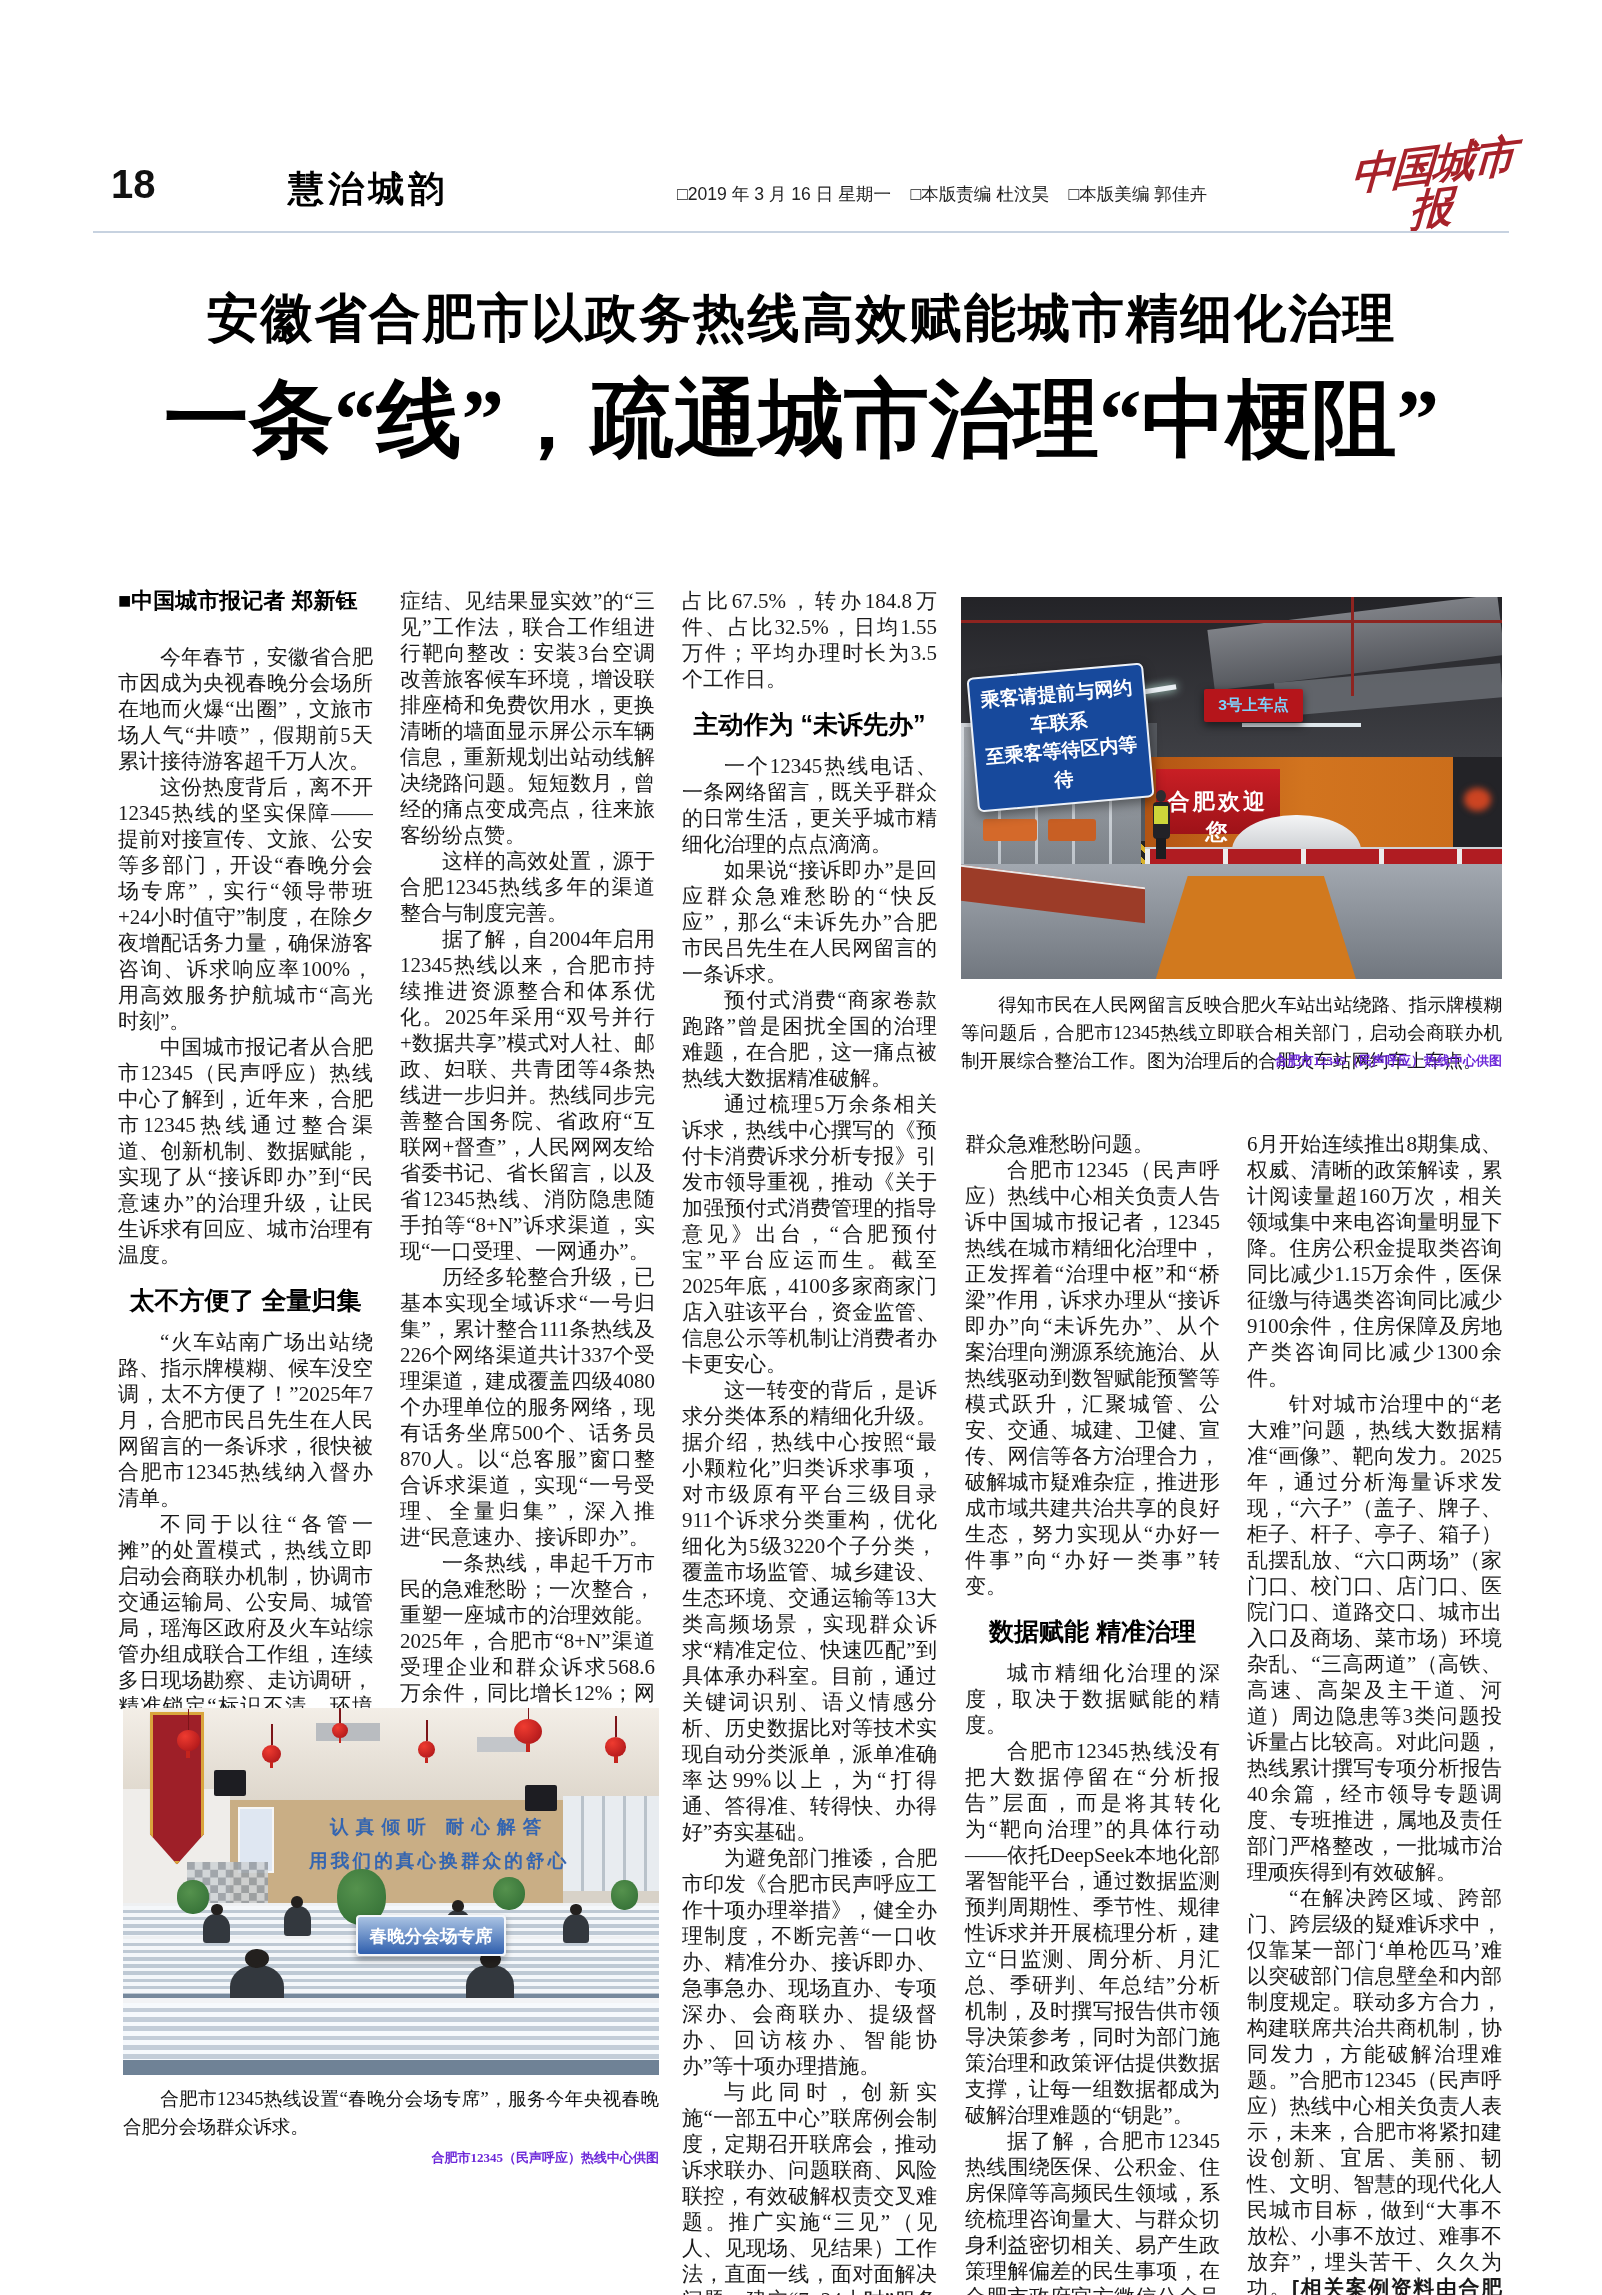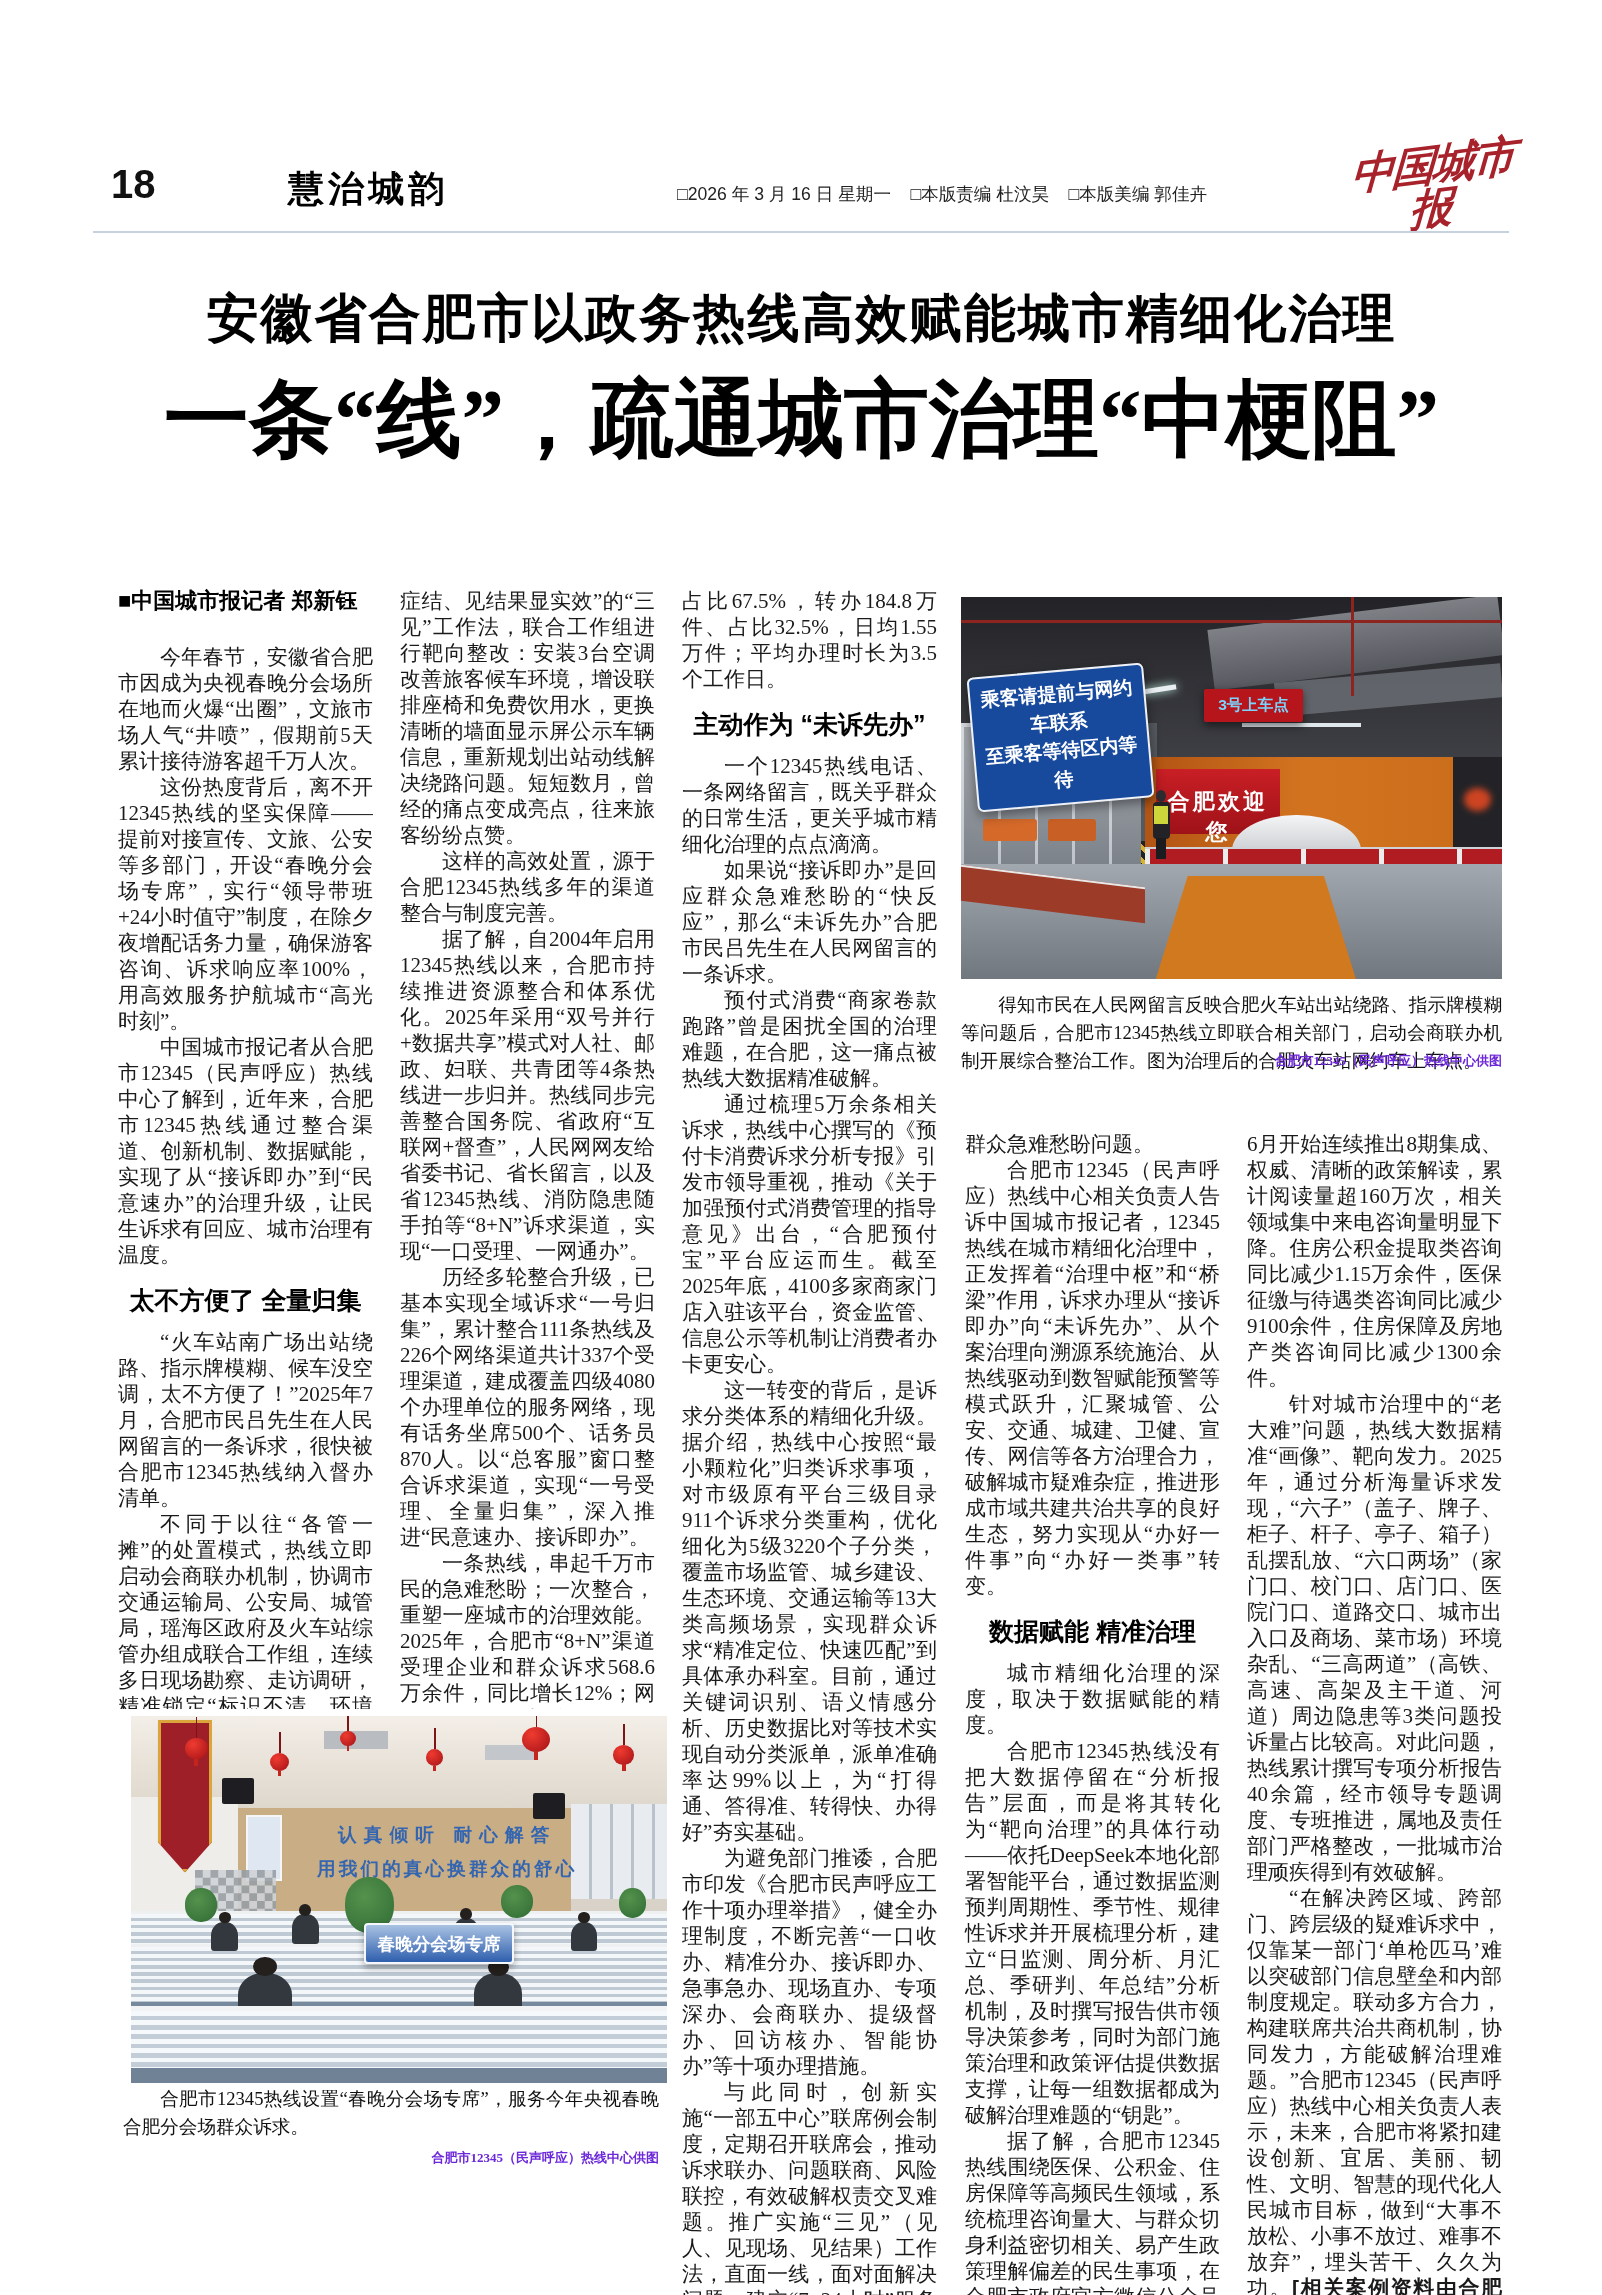--- a/index.html
+++ b/index.html
@@ -135,21 +135,21 @@
     border:2.1px solid #f4f7fb; border-radius:4.1px; box-shadow:0 3.1px 7.2px rgba(0,0,0,.3); }
 </style>
 </head>
 <body>
 
 <div class="page">
 
   <div class="page-num">18</div>
   <div class="section-title">慧治城韵</div>
   <div class="date-editors">
-    <span>□2026 年 3 月 16 日 星期一</span>
+    <span>□2019 年 3 月 16 日 星期一</span>
     <span>□本版责编 杜汶昊</span>
     <span>□本版美编 郭佳卉</span>
   </div>
   <div class="masthead">中国城市报</div>
   <div class="header-rule"></div>
 
   <div class="kicker">安徽省合肥市以政务热线高效赋能城市精细化治理</div>
   <div class="main-title">一条“线”，疏通城市治理“中梗阻”</div>
 
   <section class="col col1">
@@ -236,21 +236,21 @@
       <div class="g-vest"></div>
       <div class="g-legs"></div>
     </div>
   </figure>
 
   <div class="caption caption1">
     <span class="cap-text">得知市民在人民网留言反映合肥火车站出站绕路、指示牌模糊等问题后，合肥市12345热线立即联合相关部门，启动会商联办机制开展综合整治工作。图为治理后的合肥火车站网约车上车点。</span>
     <span class="credit">合肥市12345（民声呼应）热线中心供图</span>
   </div>
 
-  <figure class="photo photo2" style="margin:8px;">
+  <figure class="photo photo2" style="margin:0;">
     <div class="p2-ceiling"></div>
     <div class="p2-vent1"></div>
     <div class="p2-vent2"></div>
     <div class="p2-wall-left"></div>
     <div class="p2-wall"></div>
     <div class="p2-window"></div>
     <div class="p2-slogan">
       <span class="s1">认真倾听 耐心解答</span>
       <span class="s2">用我们的真心换群众的舒心</span>
     </div>

